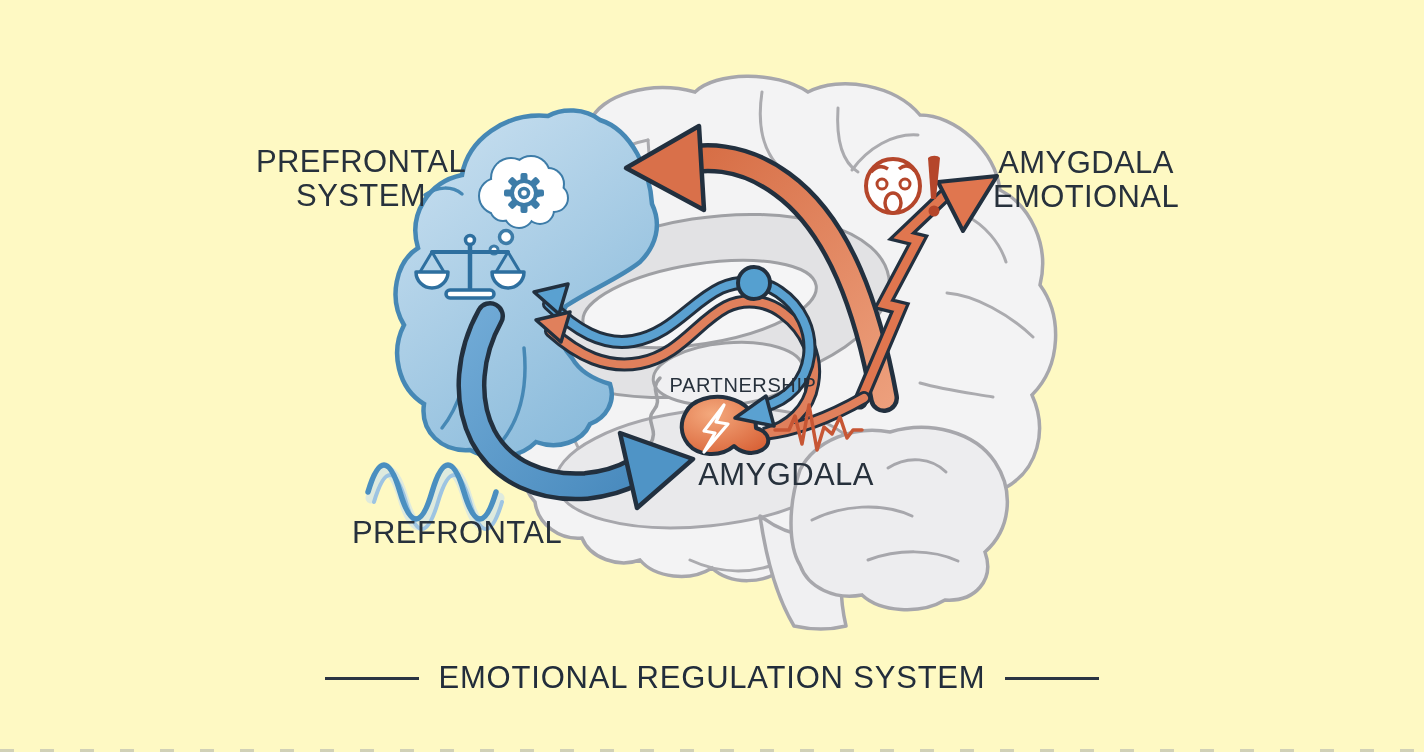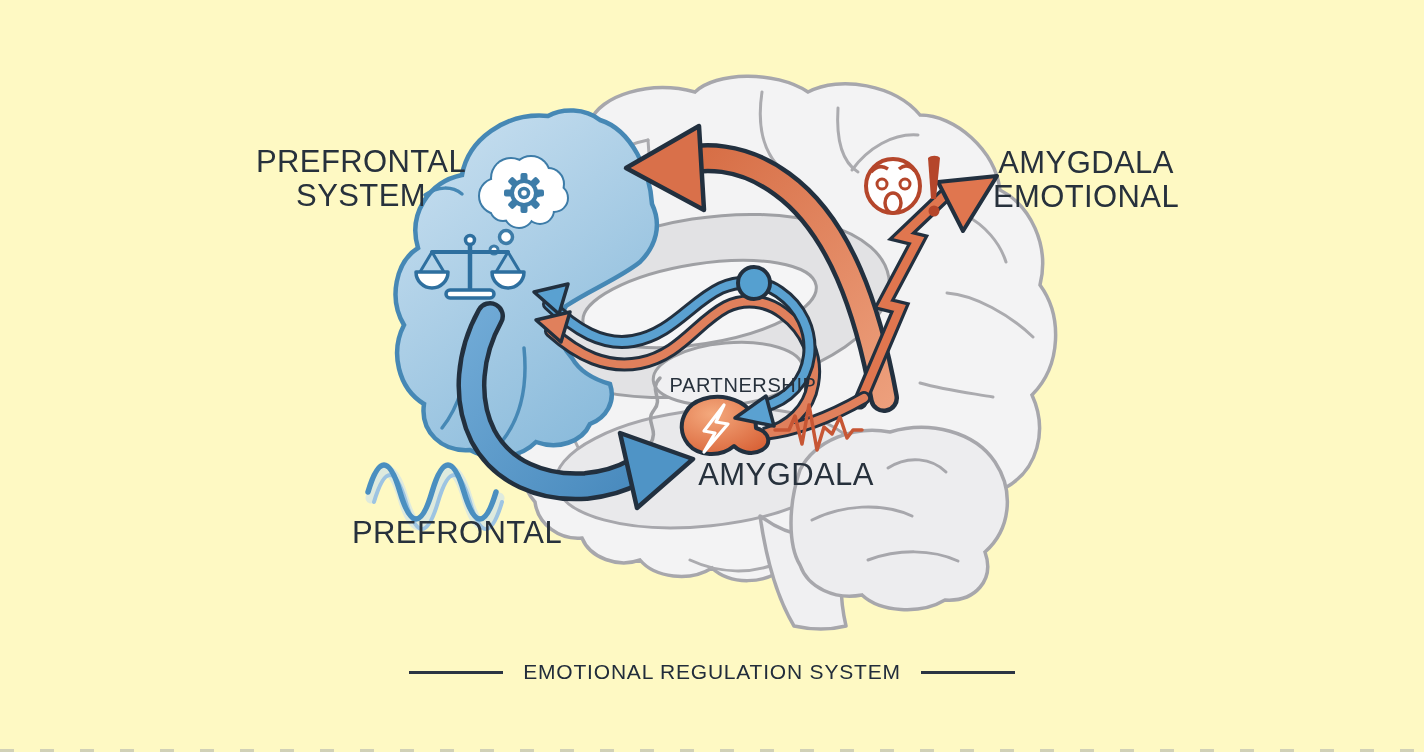--- a/index.html
+++ b/index.html
@@ -12,21 +12,21 @@
     position:absolute;transform:translateX(-50%);text-align:center;
     font-size:31px;font-weight:500;letter-spacing:.4px;line-height:34px;color:#27313c;
     white-space:nowrap;
   }
   .label-small{font-size:20px;font-weight:500;line-height:22px;letter-spacing:.6px;}
   .title-row{
     position:absolute;left:0;top:660px;width:1424px;display:flex;
     justify-content:center;align-items:center;gap:20px;
   }
   .title-rule{display:inline-block;width:94px;height:3px;background:#2b3543;}
-  .title-text{font-size:21px;font-weight:500;letter-spacing:.8px;color:#222d3b;}
+  .title-text{font-size:31px;font-weight:500;letter-spacing:.8px;color:#222d3b;}
   .bottom-dots{
     position:absolute;left:0;bottom:0;width:1424px;height:3px;opacity:.45;
     background:repeating-linear-gradient(90deg,#9aa0a8 0 14px,transparent 14px 40px);
   }
 </style>
 </head>
 <body>
 
 <div class="stage">
 

